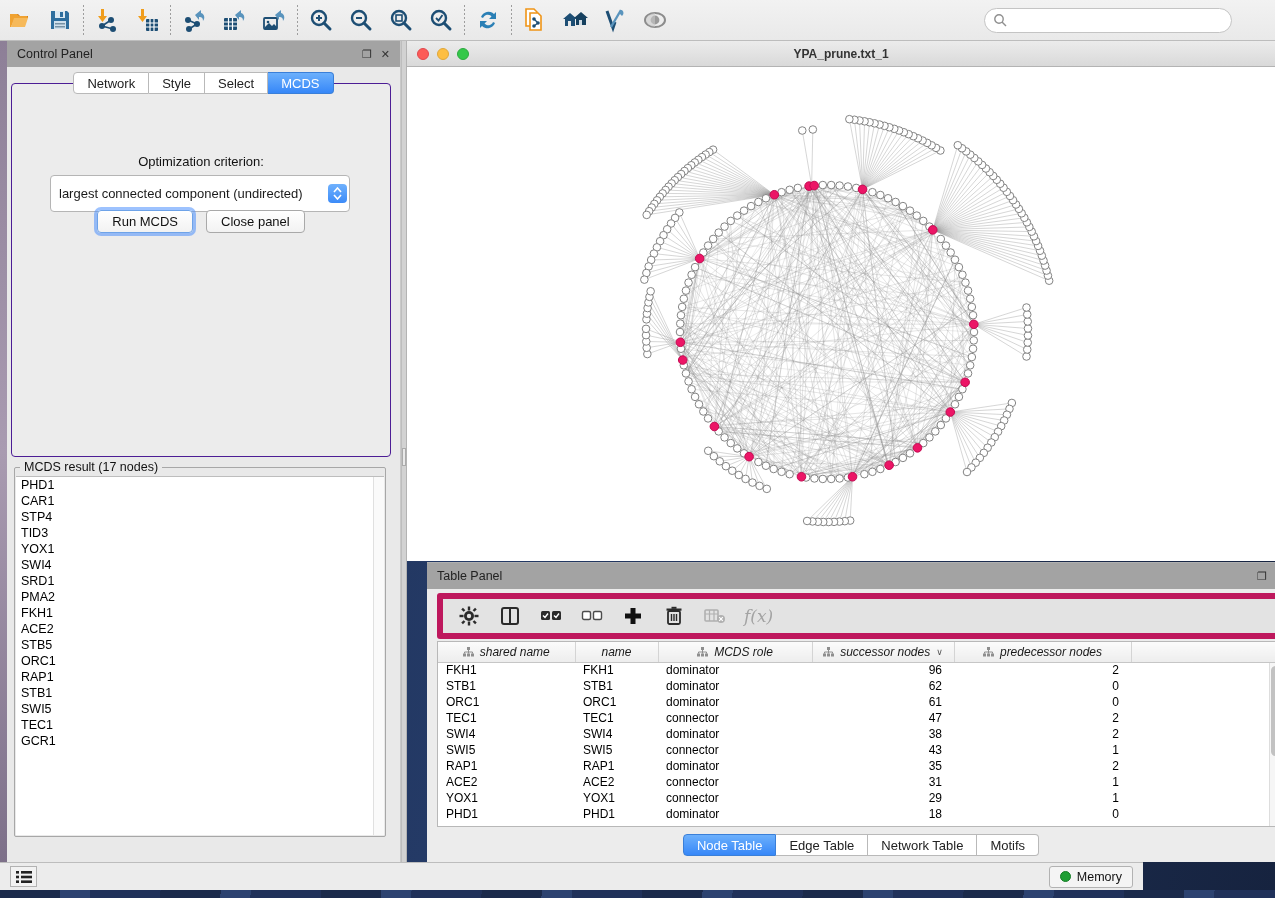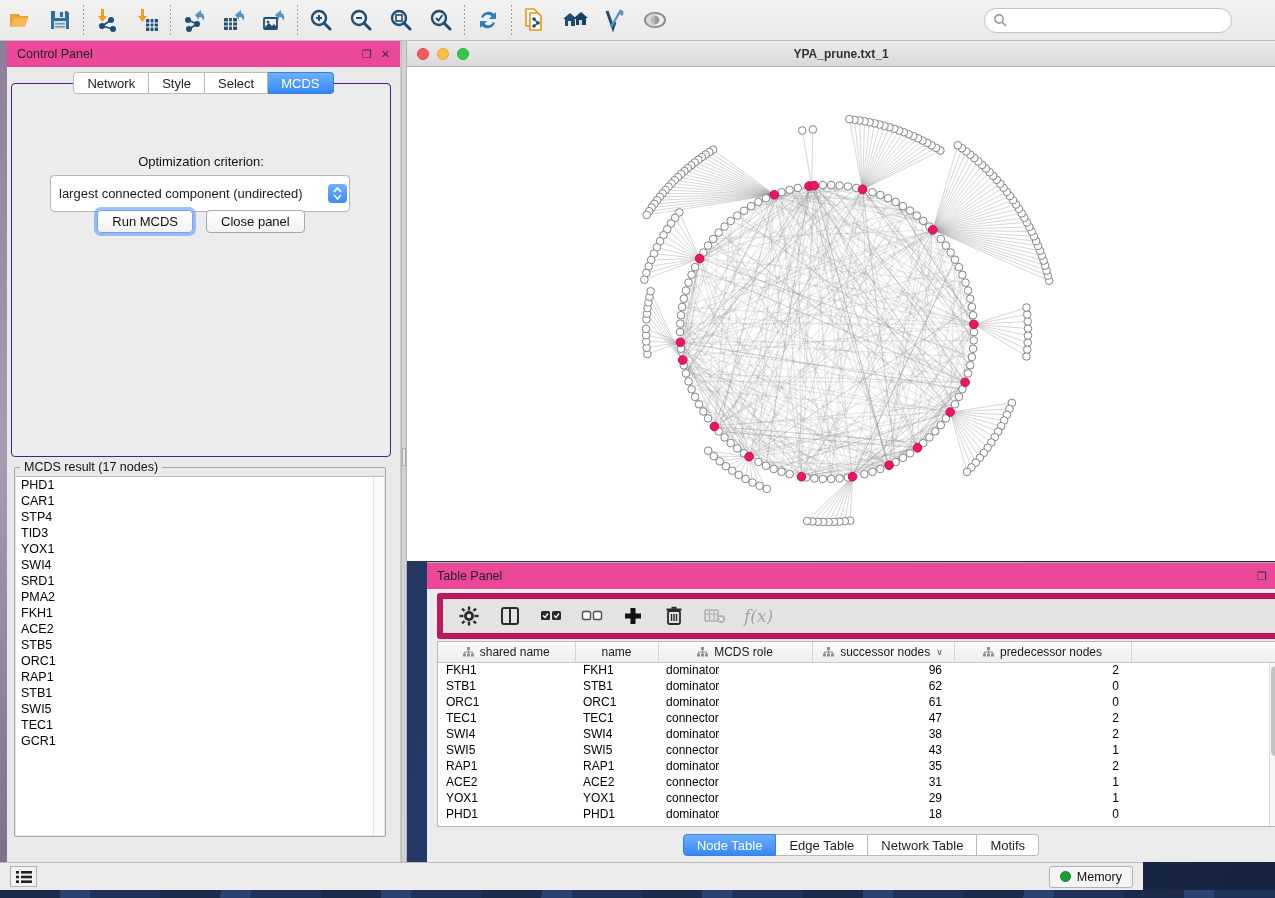--- a/index.html
+++ b/index.html
@@ -36,21 +36,21 @@
   #control-panel { left:7px; top:41px; width:394px; height:821px; background:#e9e9e9; border-right:1px solid #c9c9c9; }
   #v-divider { left:401px; top:41px; width:6px; height:821px; background:#d2d2d2;
     border-left:1px solid #bdbdbd; border-right:1px solid #b3b3b3; }
   .div-handle { position:absolute; background:#e9e9e9; border:1px solid #ababab; }
   #v-handle { left:0px; top:407px; width:4px; height:18px; }
   #network-window { left:407px; top:41px; width:868px; height:520px; background:#fff; }
   #table-panel { left:407px; top:562px; width:868px; height:300px; background:#ececec; border-top:1px solid #b0b0b0;margin-left:20px; }
   #h-handle { left:427px; top:0px; width:18px; height:4px; }
 
   .panel-titlebar { position:relative; height:26px; display:flex; align-items:center;
-    padding:0 10px; background:#ec4899; }
+    padding:0 10px; background:#a3a3a3; }
   .panel-title { font-size:12.5px; color:#222; }
   .win-btns { margin-left:auto; display:flex; gap:9px; color:#333; }
   .win-btns span { font-size:11px; line-height:11px; cursor:default; }
 
   
   .seg-tabs { display:flex; justify-content:center; }
   .seg-tab { padding:3px 13px; font-size:13px; background:#fff; border:1px solid #b9b9b9; border-left:none;
     color:#222; height:22px; display:flex; align-items:center; }
   .seg-tab:first-child { border-left:1px solid #b9b9b9; border-radius:4px 0 0 4px; }
   .seg-tab:last-child { border-radius:0 4px 4px 0; }
@@ -101,21 +101,21 @@
 
   #tbl-box { position:absolute; left:10px; right:13px; top:78px; height:186px;
     background:#fff; border:1px solid #b8b8b8; }
   #tbl { width:100%; border-collapse:collapse; table-layout:fixed; }
   #tbl th { height:20px; font-weight:normal; font-size:12px; color:#1a1a1a;
     background:linear-gradient(#fbfbfb,#ededed); border-right:1px solid #d4d4d4; border-bottom:1px solid #c6c6c6;
     text-align:center; white-space:nowrap; overflow:hidden; }
   #tbl th:last-child { border-right:none; }
   #tbl td { height:16px; font-size:12px; padding:0 8px; white-space:nowrap; overflow:hidden; color:#000; }
   #tbl td.num { text-align:right; padding-right:12px; }
-  .th-inner { display:flex; align-items:center; justify-content:center; gap:6px; }
+  .th-inner { display:flex; align-items:center; justify-content:center; gap:6px;font-style:italic; }
   .chev { font-size:9px; color:#555; }
   #tbl-scroll { position:absolute; right:0; top:21px; bottom:0; width:12px; background:#f6f6f6; border-left:1px solid #ddd; }
   #tbl-thumb { position:absolute; left:1px; right:1px; top:3px; height:90px; background:#c2c2c2; border-radius:5px; }
   #tp-tabs { position:absolute; left:0; right:0; top:271px; }
 
   
   #status-bar { left:0; top:862px; width:1143px; height:28px; background:#ececec;
     border-top:1px solid #bdbdbd; display:flex; align-items:center; padding:0 10px; }
   #status-list-btn { width:27px; height:21px; background:#f2f2f2; border:1px solid #b2b2b2;
     display:flex; align-items:center; justify-content:center; }

